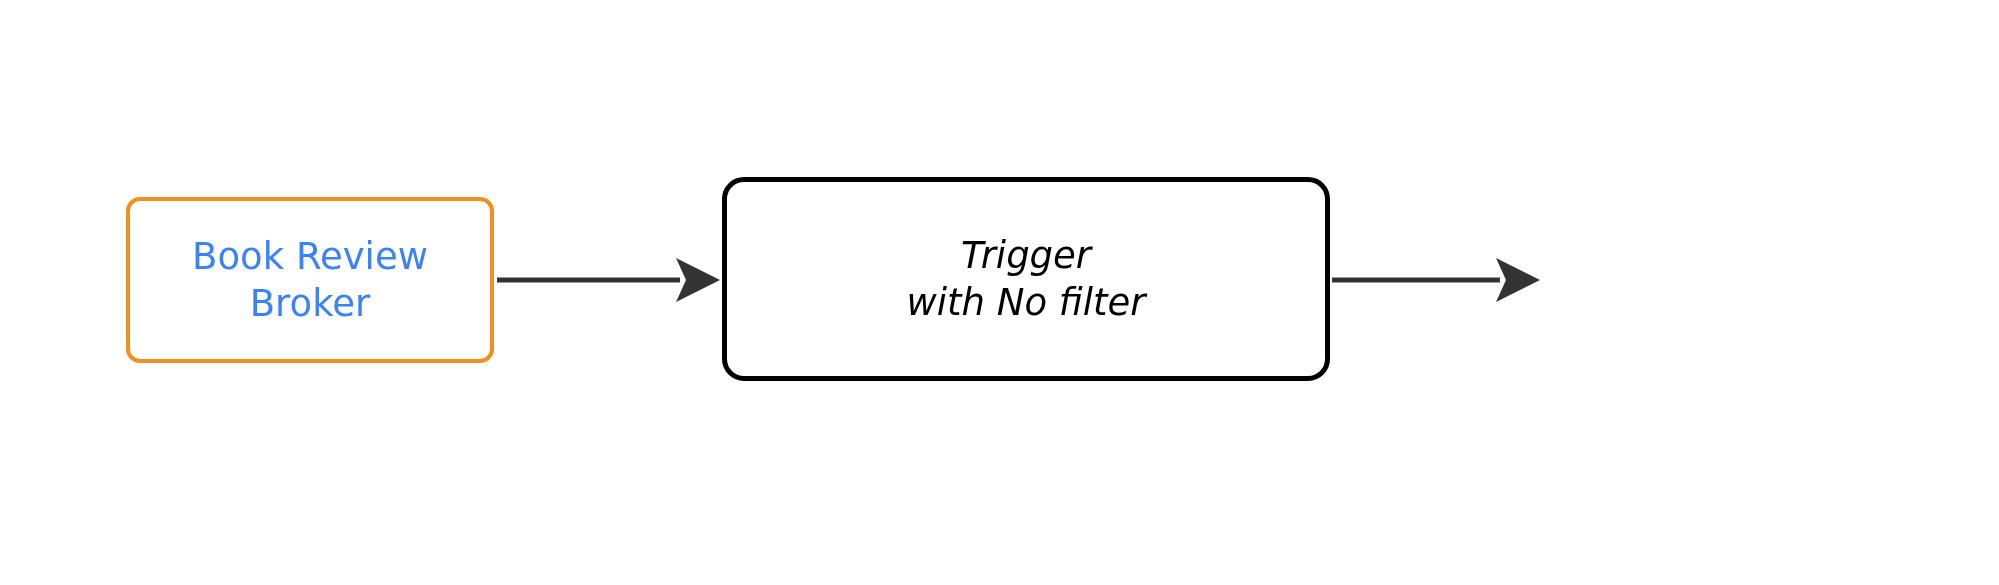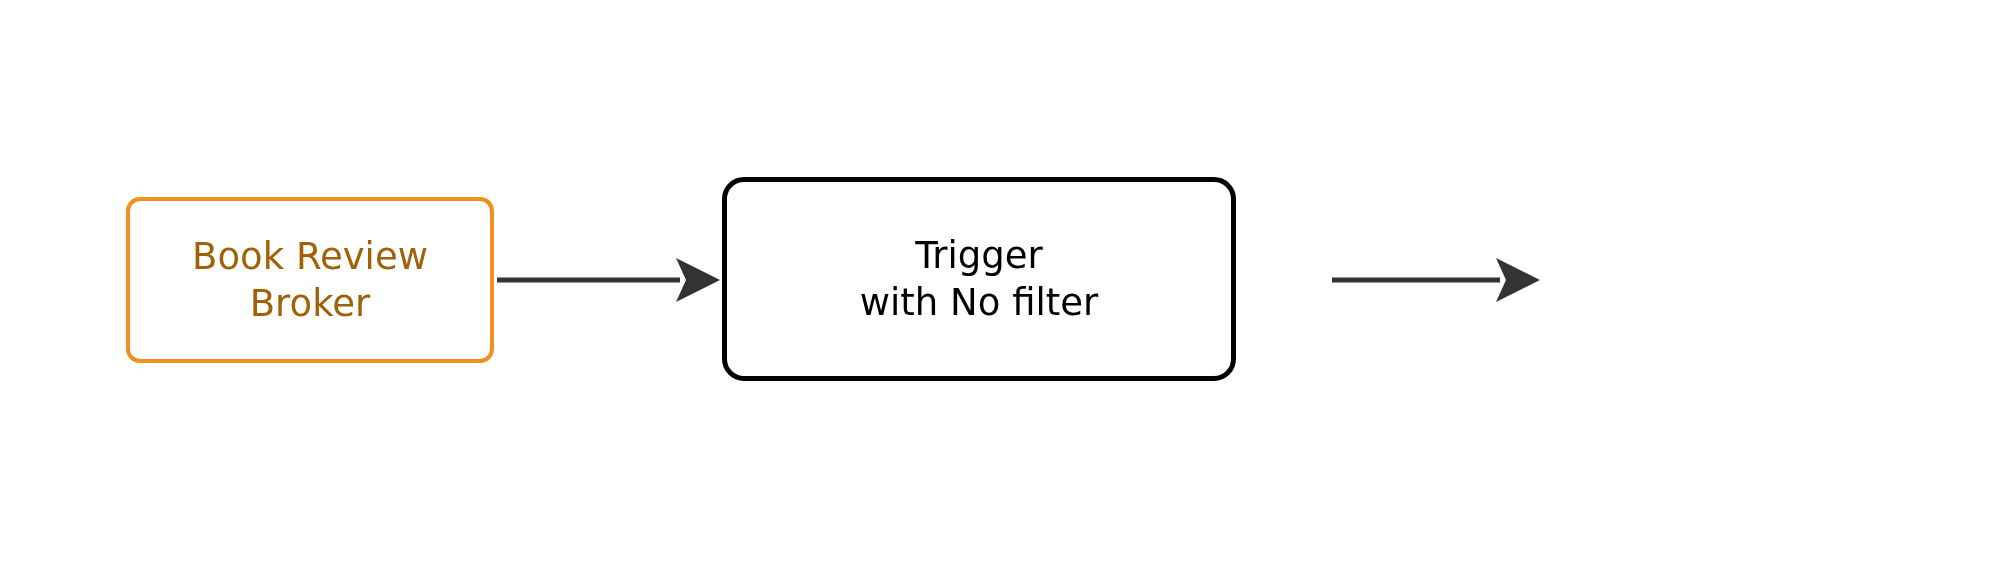--- a/index.html
+++ b/index.html
@@ -40,33 +40,34 @@
     white-space: pre-line;
   }
   
   #node-source {
     left: 126px;
     top: 197px;
     width: 368px;
     height: 166px;
     border: 4px solid #f1901e;
     border-radius: 14px;
-    color: #a16207;
+    color: #3b82f6;
     font-size: 37px;
   }
   
   #node-trigger {
     left: 722px;
     top: 177px;
-    width: 514px;
+    width: 608px;
     height: 204px;
     border: 5px solid #000000;
     border-radius: 22px;
     color: #000000;
     font-size: 37px;
+    font-style: italic;
   }
   
   #node-sink {
     left: 1543px;
     top: 208px;
     width: 285px;
     height: 146px;
     border: 5px solid #0d6fd1;
     border-radius: 14px;
     color: #0d6fd1;

